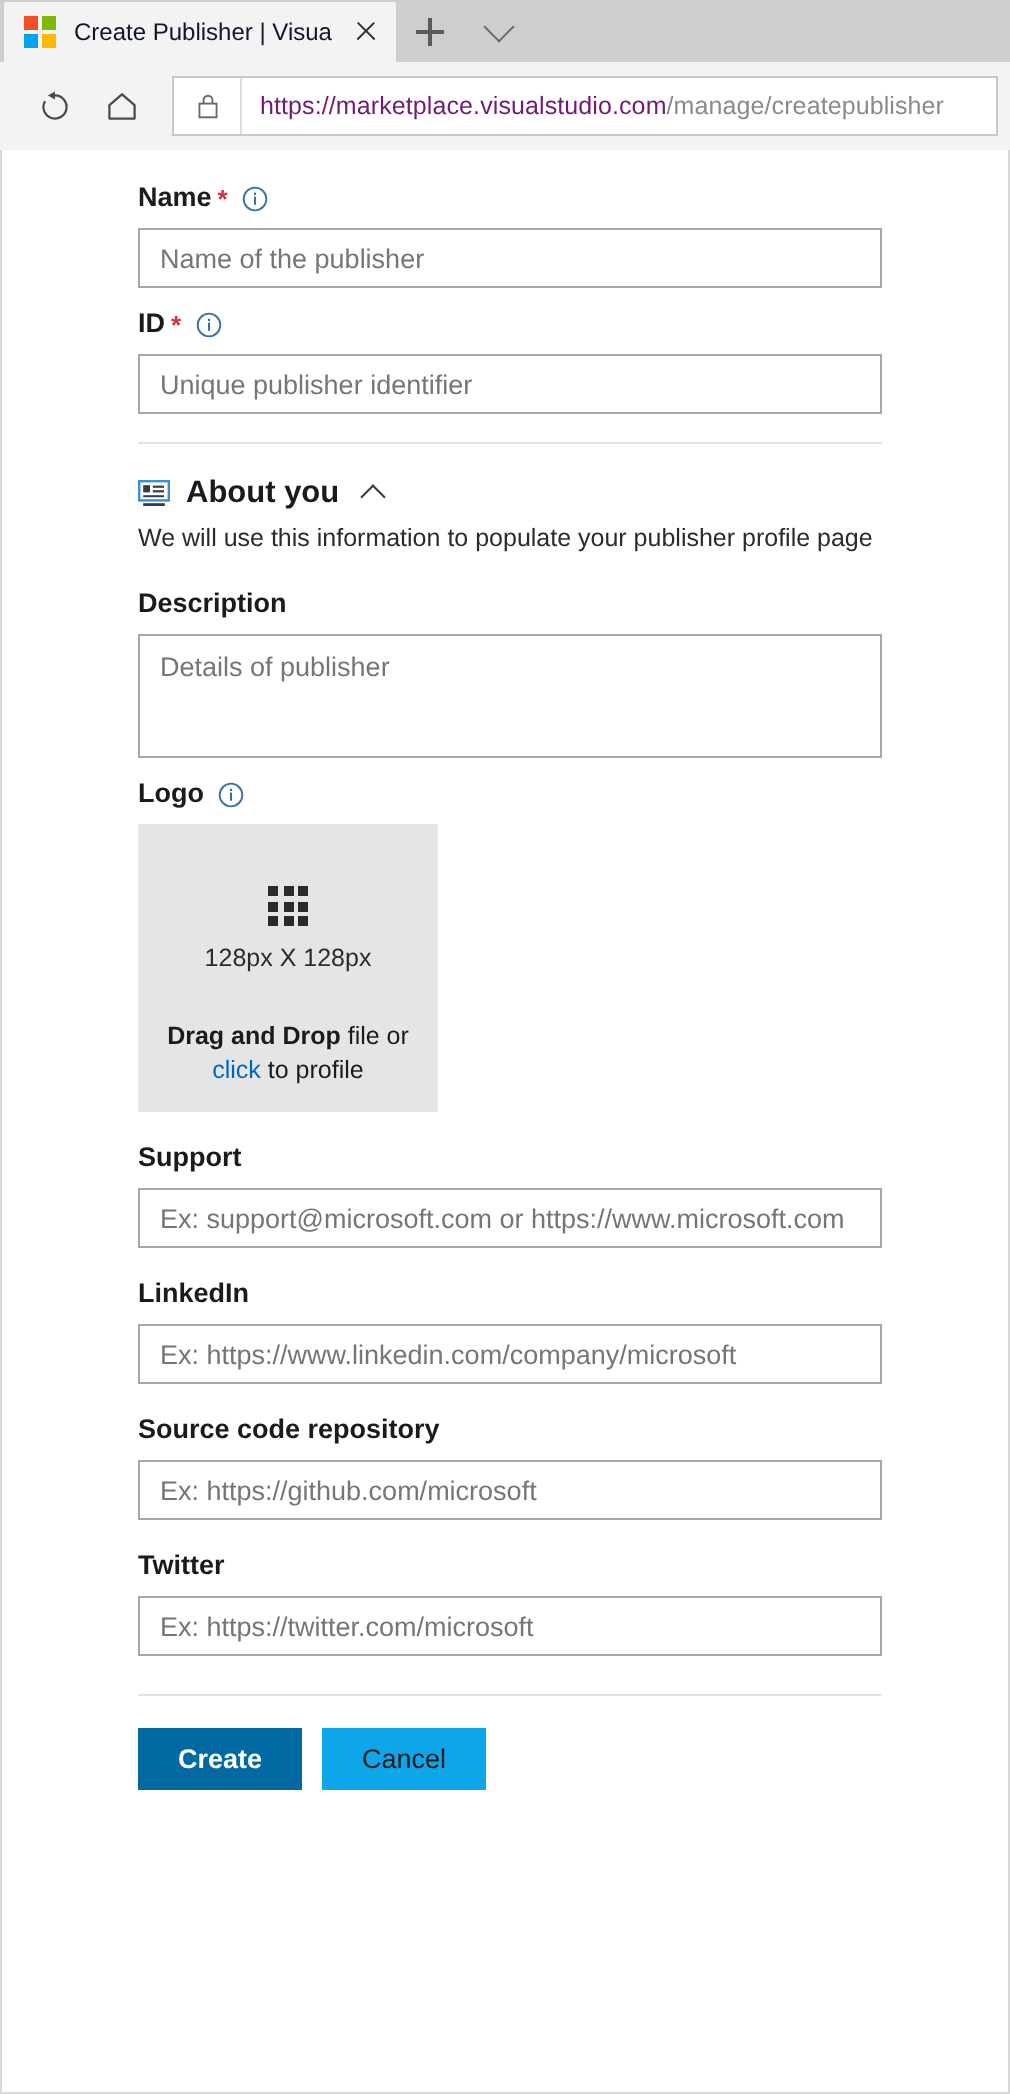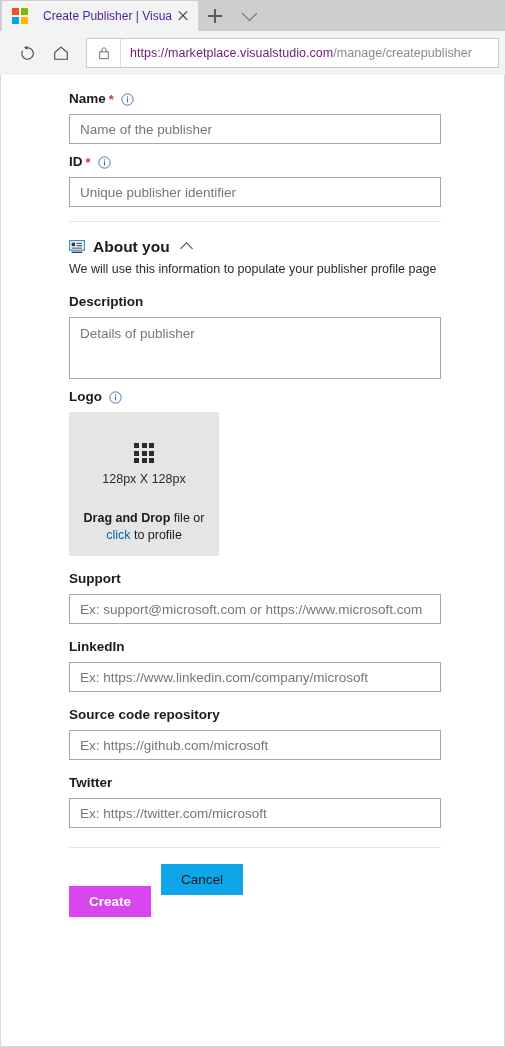--- a/index.html
+++ b/index.html
@@ -52,25 +52,24 @@
   .favicon i { display: block; }
   .fav-r { background: #f25022; }
   .fav-g { background: #7fba00; }
   .fav-b { background: #00a4ef; }
   .fav-y { background: #ffb900; }
 
   .tab-title {
     flex: 1 1 auto;
     margin-left: 9px;
     font-size: 12px;
-    color: #4c1d95;
+    color: #0f172a;
     white-space: nowrap;
     overflow: hidden;
     line-height: 30px;
-    text-align: right;
   }
   .tab-close {
     width: 18px; height: 18px;
     flex: 0 0 auto;
     position: relative;
     margin-left: 2px;
   }
   .tab-close::before, .tab-close::after {
     content: "";
     position: absolute;
@@ -286,21 +285,21 @@
   }
   .btn {
     height: 31px;
     min-width: 82px;
     border: none;
     font-size: 13.5px;
     font-family: "Liberation Sans", sans-serif;
     cursor: pointer;
     padding: 0 16px;
   }
-  .btn-primary { background: #d946ef; color: #ffffff; font-weight: bold; margin-top: 22px; }
+  .btn-primary { background: #0369a1; color: #ffffff; font-weight: bold; }
   .btn-secondary { background: #0ea5e9; color: #1b1b1b; }
 </style>
 </head>
 <body>
 
 <div class="window">
 
   <div class="tabstrip">
     <div class="tab">
       <span class="favicon">

